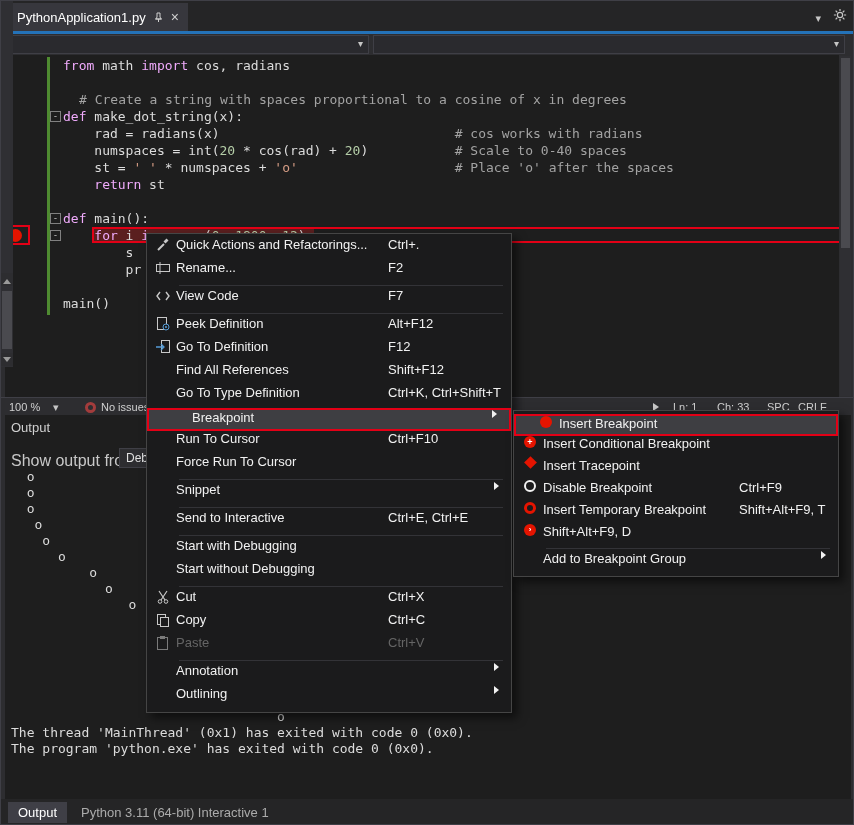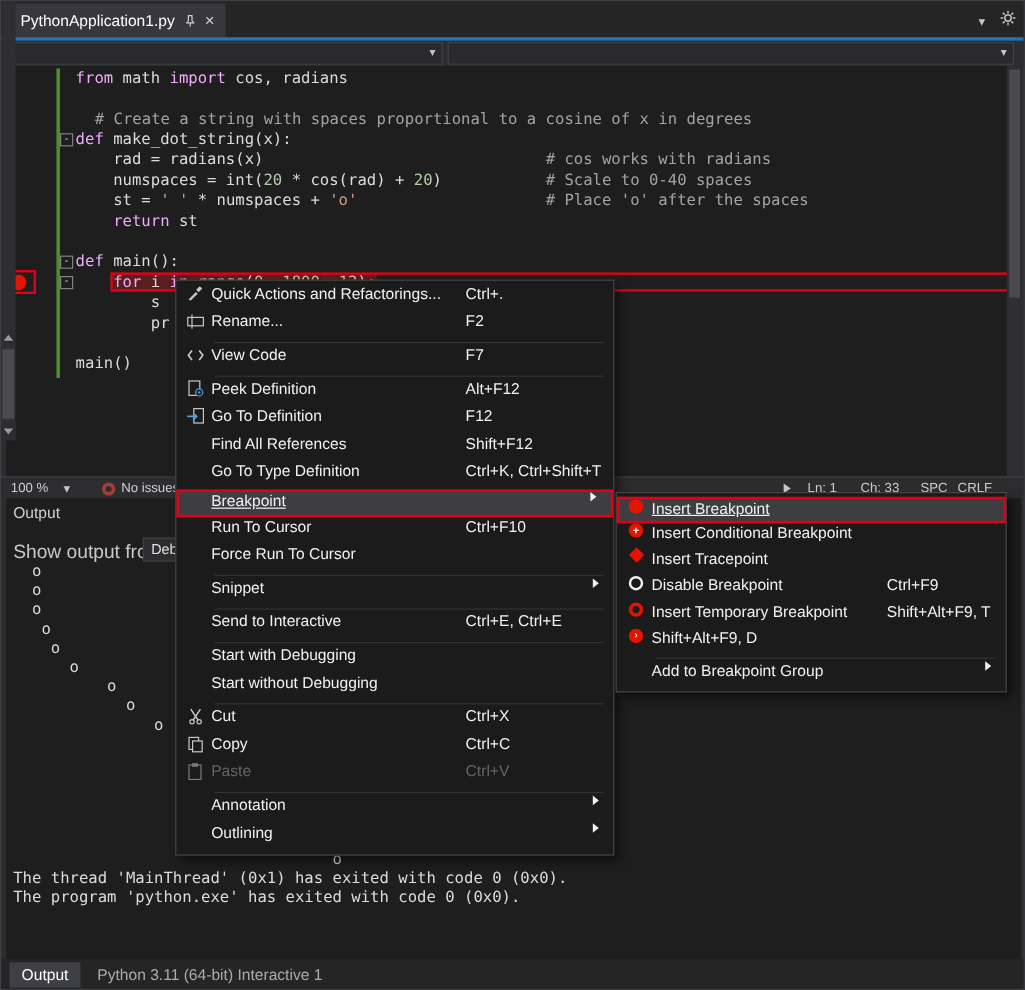--- a/index.html
+++ b/index.html
@@ -82,21 +82,21 @@
   .main-menu{left:145px;top:232px;width:366px;}
   .sub-menu{left:512px;top:409px;width:326px;z-index:21;}
   .menu-item{display:flex;align-items:flex-start;height:23px;padding:0 8px 0 3px;color:#f1f1f1;}
   .sub-menu .menu-item{height:22px;}
   .mi-icon{flex:0 0 26px;display:flex;align-items:center;justify-content:center;}
   .mi-label{flex:0 0 212px;overflow:hidden;white-space:nowrap;}
   .sub-menu .mi-label{flex:0 0 196px;}
   .mi-short{flex:1;white-space:nowrap;}
   .mi-arrow{width:0;height:0;border:4px solid transparent;border-left:5px solid #f1f1f1;margin-left:3px;}
   .menu-sep{height:1px;background:#333337;margin:2px 8px 2px 32px;}
-  .menu-item.hl{background:#3e3e42;border:2px solid #e30016;padding-left:1px;text-decoration:underline;}
+  .menu-item.hl{background:#3e3e42;border:2px solid #e30016;padding-left:17px;}
   .menu-item.dis .mi-label,.menu-item.dis .mi-short{color:#656565;}
   
   .bpi{width:12px;height:12px;border-radius:50%;display:inline-flex;align-items:center;justify-content:center;}
   .bpi-solid{background:#e51400;}
   .bpi-plus{color:#fff;font:bold 9px "Liberation Sans",sans-serif;line-height:1;}
   .bpi-chev{color:#fff;font:bold 8px "Liberation Sans",sans-serif;line-height:1;}
   .bpi-diamond{width:9px;height:9px;background:#e51400;transform:rotate(45deg);}
   .bpi-ringw{width:12px;height:12px;border-radius:50%;border:2px solid #f1f1f1;}
   .bpi-ringr{width:12px;height:12px;border-radius:50%;border:3px solid #e51400;display:inline-flex;align-items:center;justify-content:center;}
 </style>

